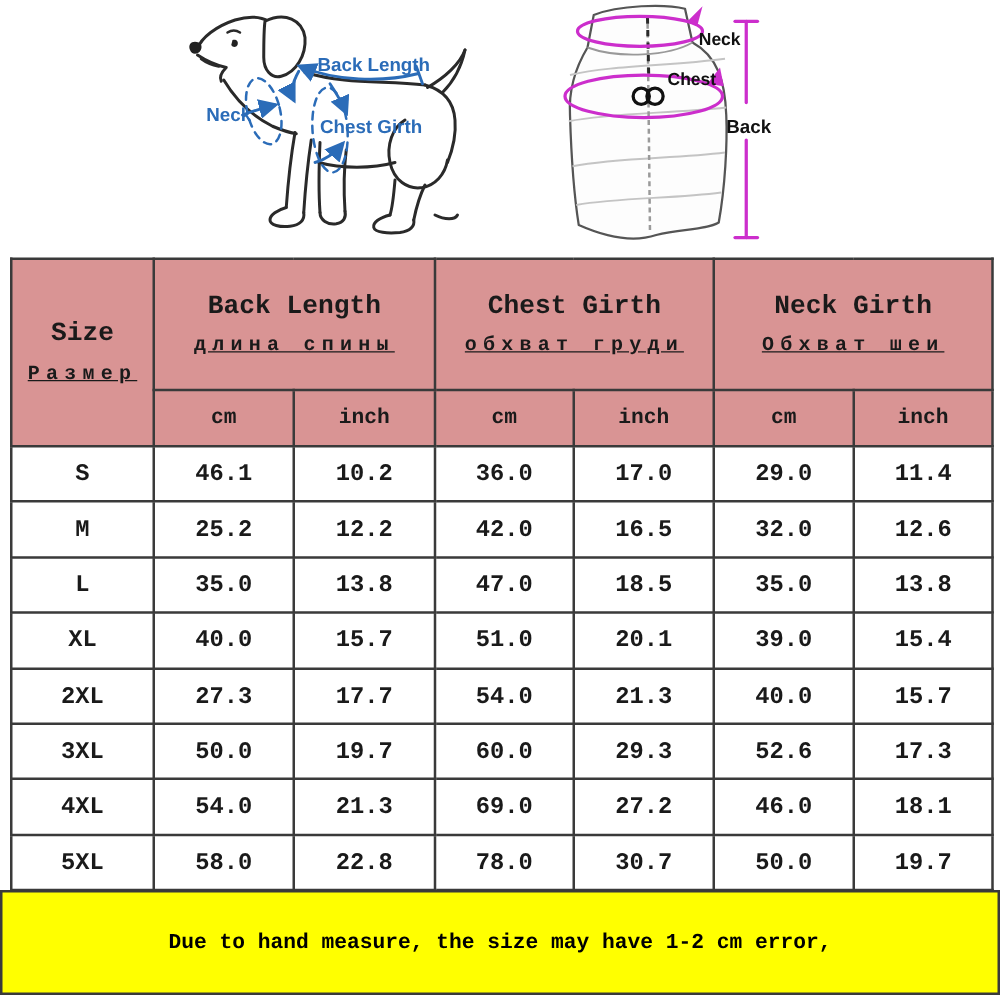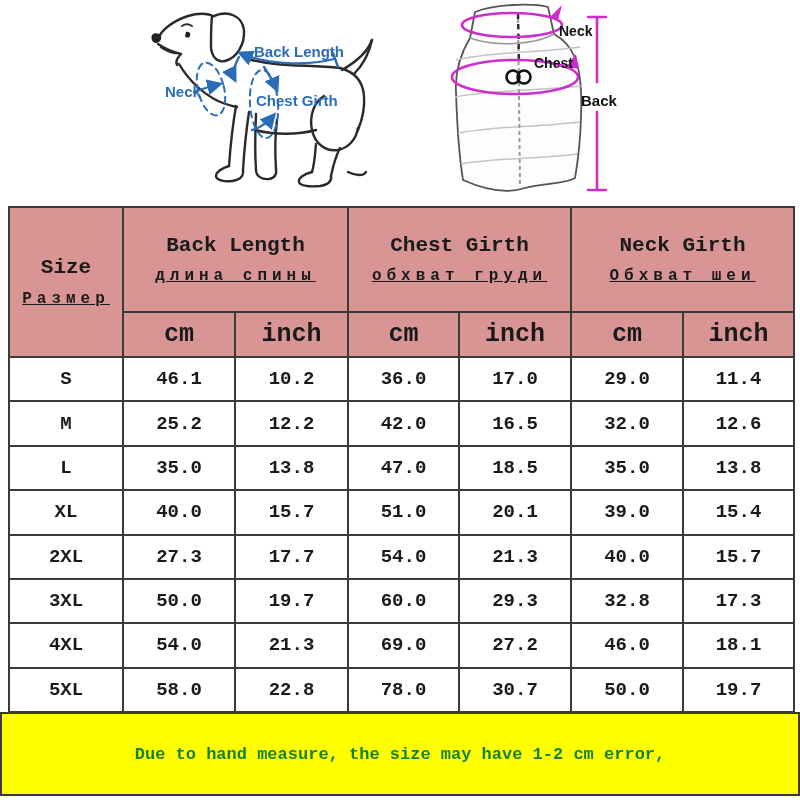--- a/index.html
+++ b/index.html
@@ -16,29 +16,29 @@
     border-collapse:collapse;table-layout:fixed;
   }
   .size-table th,.size-table td{
     border:2px solid #3a3a3a;text-align:center;vertical-align:middle;padding:0;
   }
   .size-table thead th{background:#d99494;font-weight:bold;}
   tr.main-header{height:105px;}
   tr.unit-header{height:45px;}
   .hdr-en{font-size:21px;font-weight:bold;line-height:1.15;}
   .hdr-ru{font-size:16px;font-weight:bold;letter-spacing:5px;margin-top:9px;text-decoration:underline;}
-  .unit-header th{font-size:25px;}
+  .unit-header th{font-size:17px;}
   .size-table tbody td{font-size:19px;font-weight:bold;background:#ffffff;}
   .size-col{font-size:19px;}
 
   .disclaimer{
     position:absolute;left:0;top:712px;width:800px;height:84px;box-sizing:border-box;
     background:#ffff00;border:2px solid #3a3a3a;
     display:flex;flex-direction:column;justify-content:space-evenly;align-items:center;
-    font-size:17px;font-weight:bold;color:#15803d;
+    font-size:17px;font-weight:bold;color:#000000;
   }
   .svg-label{font-family:"Liberation Sans","DejaVu Sans",sans-serif;font-weight:bold;}
 </style>
 </head>
 <body>
 
 <div class="stage">
 
   <svg class="dog-svg" width="262" height="195" viewBox="0 0 262 195">
     <defs>
@@ -225,21 +225,21 @@
         <td>21.3</td>
         <td>40.0</td>
         <td>15.7</td>
       </tr>
       <tr>
         <td class="size-col">3XL</td>
         <td>50.0</td>
         <td>19.7</td>
         <td>60.0</td>
         <td>29.3</td>
-        <td>32.8</td>
+        <td>52.6</td>
         <td>17.3</td>
       </tr>
       <tr>
         <td class="size-col">4XL</td>
         <td>54.0</td>
         <td>21.3</td>
         <td>69.0</td>
         <td>27.2</td>
         <td>46.0</td>
         <td>18.1</td>

